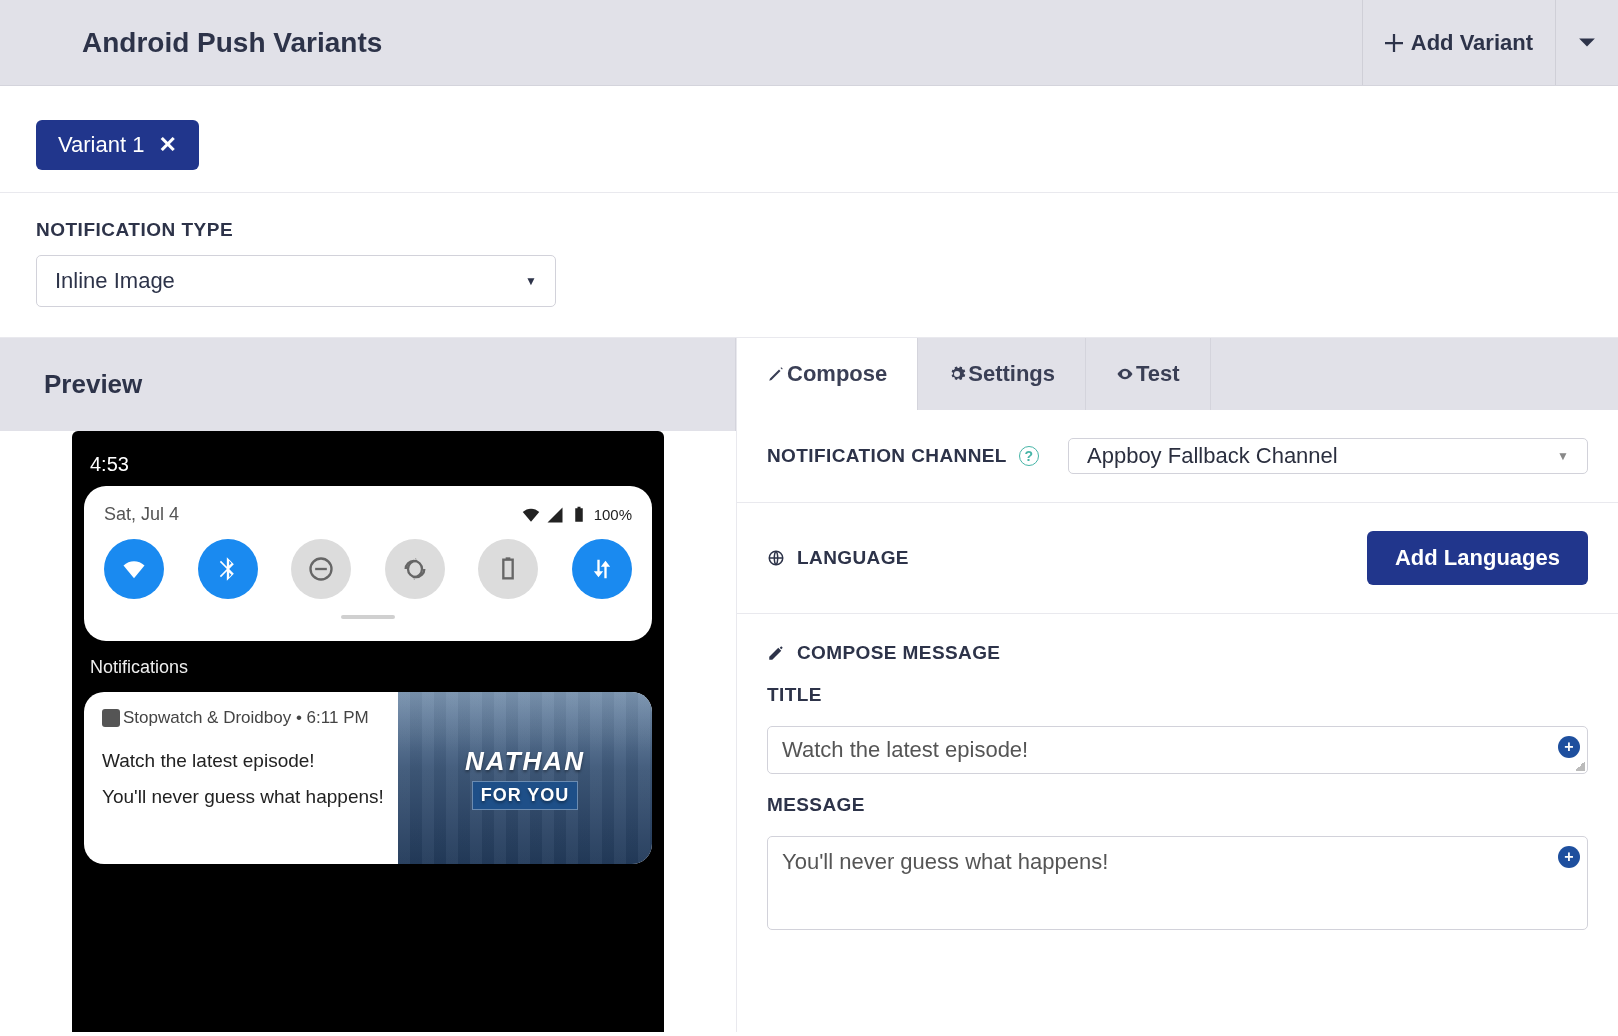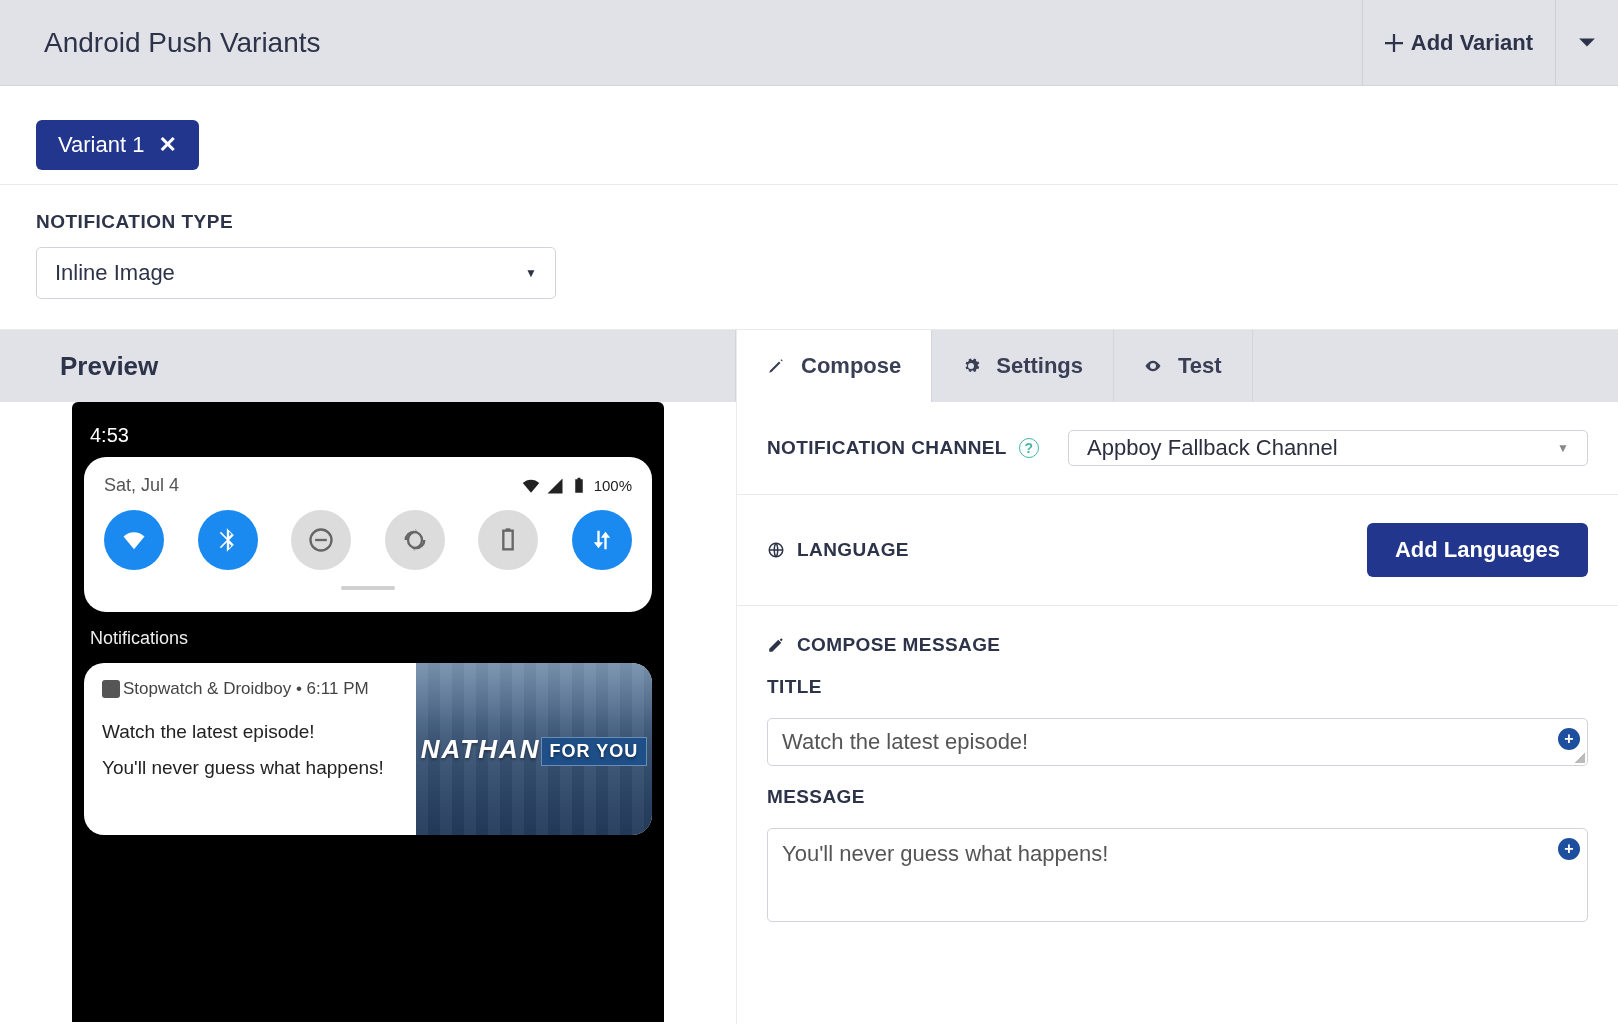--- a/index.html
+++ b/index.html
@@ -3,38 +3,38 @@
 <meta charset="utf-8">
 <style>
   * { box-sizing: border-box; margin: 0; padding: 0; }
   html, body { width: 1618px; height: 1036px; font-family: -apple-system, Helvetica, Arial, sans-serif; color: #2b2f3f; background:#fff; }
   
   .topbar {
     display:flex; align-items:center; justify-content:space-between;
     background:#e1e1e8; height:86px; padding: 0 0 0 44px;
     border-bottom: 1px solid #d4d4dc;
   }
-  .topbar-title { font-size:28px; font-weight:400; color:#2d3349; }
+  .topbar-title { font-size:28px; font-weight:700; color:#2d3349;margin-left:38px; }
   .add-variant-wrap {
     display:flex; align-items:center; height:100%; border-left:1px solid #cfcfd7;
   }
   .add-variant-btn {
     background:transparent; border:none; height:100%;
     display:flex; align-items:center; gap:8px; padding:0 22px; font-size:22px;
     color:#2d3349; font-weight:600; cursor:pointer;justify-content:space-between;
   }
   .add-variant-btn svg { width:18px; height:18px; }
   .add-variant-caret {
     height:100%; display:flex; align-items:center; padding:0 22px;
     border-left:1px solid #cfcfd7; cursor:pointer;
   }
   .add-variant-caret svg { width:18px; height:18px; fill:#2d3349; }
 
   
-  .chip-row { padding: 34px 36px 14px; border-bottom:1px solid #e9e9ee; }
+  .chip-row { padding: 34px 36px 22px; border-bottom:1px solid #e9e9ee; }
   .variant-chip {
     display:inline-flex; align-items:center; gap:14px;
     background:#21368c; color:#fff; border-radius:6px;
     padding: 12px 22px; font-size:22px; font-weight:500;
   }
   .chip-close { cursor:pointer; font-weight:700; font-size:22px; }
 
   
   .nt-section { padding: 26px 36px 30px; border-bottom:1px solid #e9e9ee; }
   .section-label {
@@ -47,22 +47,22 @@
     padding:0 18px; font-size:22px; color:#2d3349; background:#fff; cursor:pointer;
   }
   .select-box .caret { font-size:12px; }
 
   
   .split {
     display:flex; height: calc(1036px - 86px - 128px - 128px);
   }
   .preview-col { width:736px; display:flex; flex-direction:column; }
   .preview-header {
-    background:#e1e1e8; height:72px; display:flex; align-items:center;
-    padding-left:60px; font-size:26px; font-weight:700; color:#2d3349;
+    background:#e1e1e8; height:93px; display:flex; align-items:center;
+    padding-left:44px; font-size:26px; font-weight:700; color:#2d3349;
     border-right:1px solid #d4d4dc;
   }
 
   
   .phone-wrap { flex:1; display:flex; justify-content:center; padding-top:0; overflow:hidden; }
   .phone {
     width:592px; background:#000; color:#fff; border-radius:6px 6px 0 0;
     padding:16px 12px 0; height:620px; overflow:hidden;
   }
   .phone-time { font-size:20px; padding:6px 6px 6px 6px; }
@@ -90,23 +90,23 @@
     display:flex; overflow:hidden;
   }
   .notif-text { flex:1; padding:16px 14px 14px 18px; }
   .notif-app-row { display:flex; align-items:center; gap:3px; font-size:17px; color:#444; }
   .notif-app-row .app-icon {
     width:18px; height:18px; background:#555; border-radius:3px;
   }
   .notif-title { font-size:19px; margin-top:22px; color:#222; }
   .notif-body { font-size:19px; margin-top:14px; color:#222; }
   .notif-img {
-    width:236px;
+    width:254px;
     background: linear-gradient(180deg,#6d89a8 0%,#3e5879 45%,#223a5a 100%);
-    display:flex; flex-direction:row; align-items:center; justify-content:center;
+    display:flex; flex-direction:column; align-items:center; justify-content:center;
     color:#fff; text-shadow:0 2px 3px rgba(0,0,0,0.4);
     position:relative;
   }
   .notif-img::before{
     content:""; position:absolute; inset:0;
     background:
       linear-gradient(180deg, rgba(190,200,210,0.15) 0%, rgba(0,0,0,0) 35%),
       repeating-linear-gradient(90deg, rgba(255,255,255,0.04) 0 12px, rgba(0,0,0,0.04) 12px 24px);
   }
   .notif-img .line1 { font-size:26px; font-weight:800; letter-spacing:2px; font-style:italic; z-index:1; }
@@ -115,21 +115,21 @@
     background:#1e4f88; padding:3px 8px; margin-top:4px; z-index:1;
     border:1px solid rgba(255,255,255,0.35);
   }
 
   
   .form-col { flex:1; display:flex; flex-direction:column; border-left:1px solid #e9e9ee; }
   .tabs {
     display:flex; height:72px; background:#e1e1e8;
   }
   .tab {
-    display:flex; align-items:center; gap:16px; padding:0 30px;
+    display:flex; align-items:center; gap:2px; padding:0 30px;
     font-size:22px; font-weight:600; color:#3a3f55; cursor:pointer;
     border-right:1px solid #d4d4dc;
   }
   .tab.active { background:#fff; }
   .tab svg { width:18px; height:18px; fill:#3a3f55; }
   .tabs-rest { flex:1; }
 
   .form-body { flex:1; overflow:auto; }
   .form-row {
     display:flex; align-items:center; justify-content:space-between;

